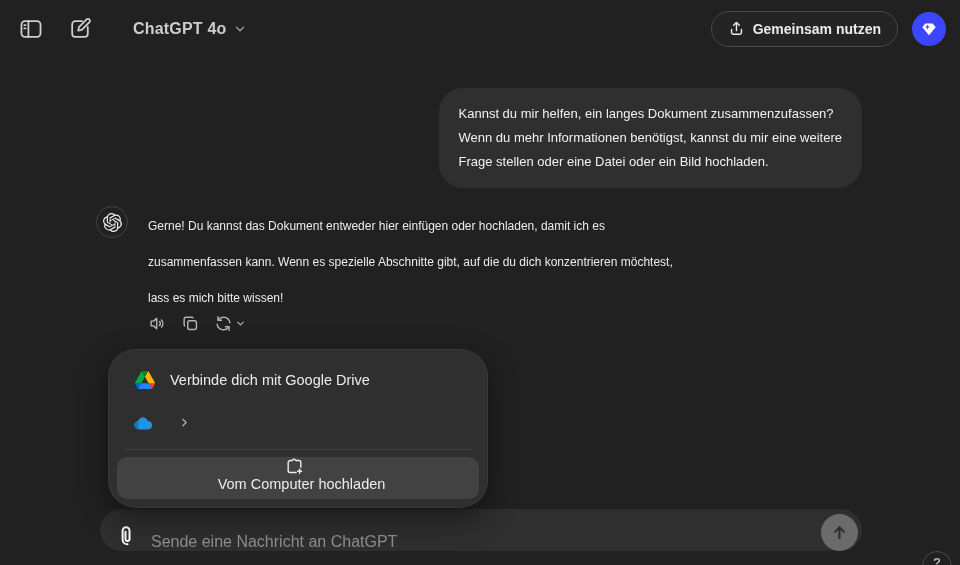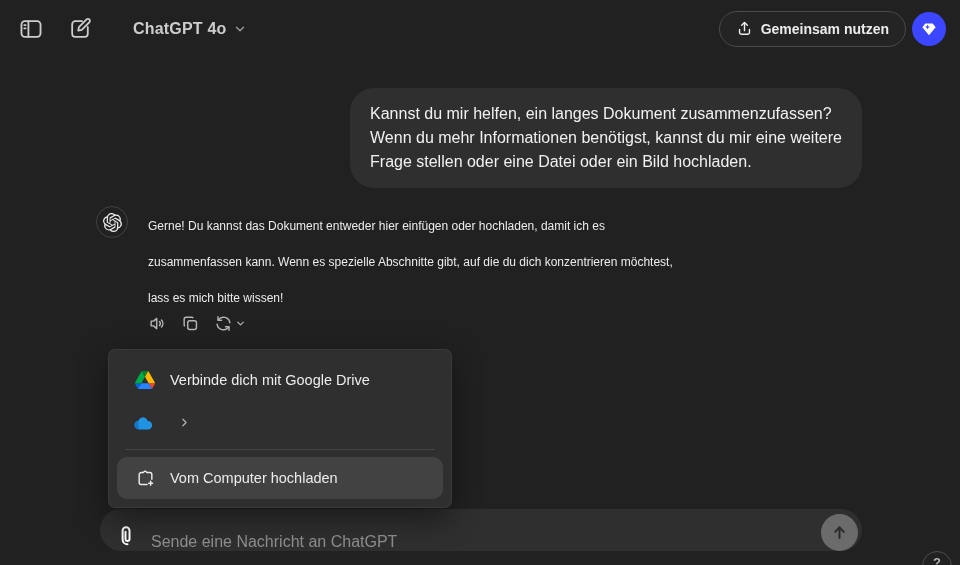--- a/index.html
+++ b/index.html
@@ -11,73 +11,73 @@
     position:relative;
   }
   .icon-btn { background:none; border:none; cursor:pointer; display:flex; align-items:center; justify-content:center; color:#cdcdcd; padding:4px; border-radius:8px; }
   svg { display:block; }
 
   
   .header { position:absolute; top:0; left:0; right:0; height:57px; display:flex; align-items:center; padding:0 14px; }
   .header-left { display:flex; align-items:center; gap:16px; }
   .model-selector { display:flex; align-items:center; gap:6px; margin-left:28px; cursor:pointer; padding:6px 8px; border-radius:8px; }
   .model-selector .label { font-size:16px; font-weight:700; color:#cdcdcd; letter-spacing:.2px; }
-  .header-right { margin-left:auto; display:flex; align-items:center; gap:6px; }
+  .header-right { margin-left:auto; display:flex; align-items:center; gap:14px; }
   .share-btn {
     display:flex; align-items:center; gap:8px;
     height:36px; padding:0 16px;
     border:1px solid #4a4a4a; border-radius:18px;
     background:#242424; color:#ececec; font-size:14px; font-weight:700; cursor:pointer;
     font-family:"Liberation Sans", sans-serif;
   }
   .avatar {
     width:34px; height:34px; border-radius:50%;
     display:flex; align-items:center; justify-content:center; cursor:pointer; border:none;
   }
 
   
   .user-bubble {
     position:absolute; top:88px; right:98px; max-width:560px;
     background:#2f2f2f; border-radius:24px;
-    padding:14px 20px; font-size:16px; line-height:24px; color:#f1f1f1;
+    padding:14px 20px; font-size:13px; line-height:24px; color:#f1f1f1;
     white-space:pre-line;
   }
   .assistant-row { position:absolute; top:206px; left:96px; display:flex; }
   .assistant-avatar {
     width:32px; height:32px; border-radius:50%;
     border:1px solid #424242; flex:none;
     display:flex; align-items:center; justify-content:center;
     margin-right:20px;
   }
   .assistant-text {
     font-size:12px; line-height:36px; color:#ececec; max-width:716px;
     white-space:pre-line; padding-top:2px;
   }
   .message-actions { position:absolute; top:310px; left:144px; display:flex; align-items:center; gap:6px; }
   .message-actions .icon-btn { color:#b4b4b4; }
   .regen-group { display:flex; align-items:center; gap:1px; }
 
   
   .attach-menu {
-    position:absolute; left:108px; top:349px; width:344px;
+    position:absolute; left:108px; top:349px; width:380px;
     background:#2f2f2f; border:1px solid rgba(255,255,255,.05);
-    border-radius:7px; padding:9px 0 8px 0;
+    border-radius:28px; padding:9px 0 8px 0;
     box-shadow:0 10px 30px rgba(0,0,0,.45);
     z-index:5;
   }
   .menu-item {
     display:flex; align-items:center; height:42px;
     padding:0 18px 0 25px; cursor:pointer;
     font-size:14.5px; font-weight:500; color:#ececec;
   }
   .menu-item .mi-icon { width:22px; display:flex; justify-content:center; margin-right:14px; flex:none; }
   .menu-item .mi-label { flex:1; }
   .menu-item.highlighted {
     margin:0 8px; padding:0 10px 0 17px; border-radius:10px;
-    background:#424242; height:42px;
+    background:#424242; height:42px;flex-direction:column;
   }
   .menu-divider { height:1px; background:#454545; margin:6px 16px 7px 16px; }
   .submenu-chevron { color:#9b9b9b; margin-left:8px; }
 
   
   .composer {
     position:absolute; left:100px; top:509px; width:762px; height:42px;
     background:#2f2f2f; border-radius:24px;
     display:flex; align-items:flex-end; padding:0 4px 0 12px;
   }

